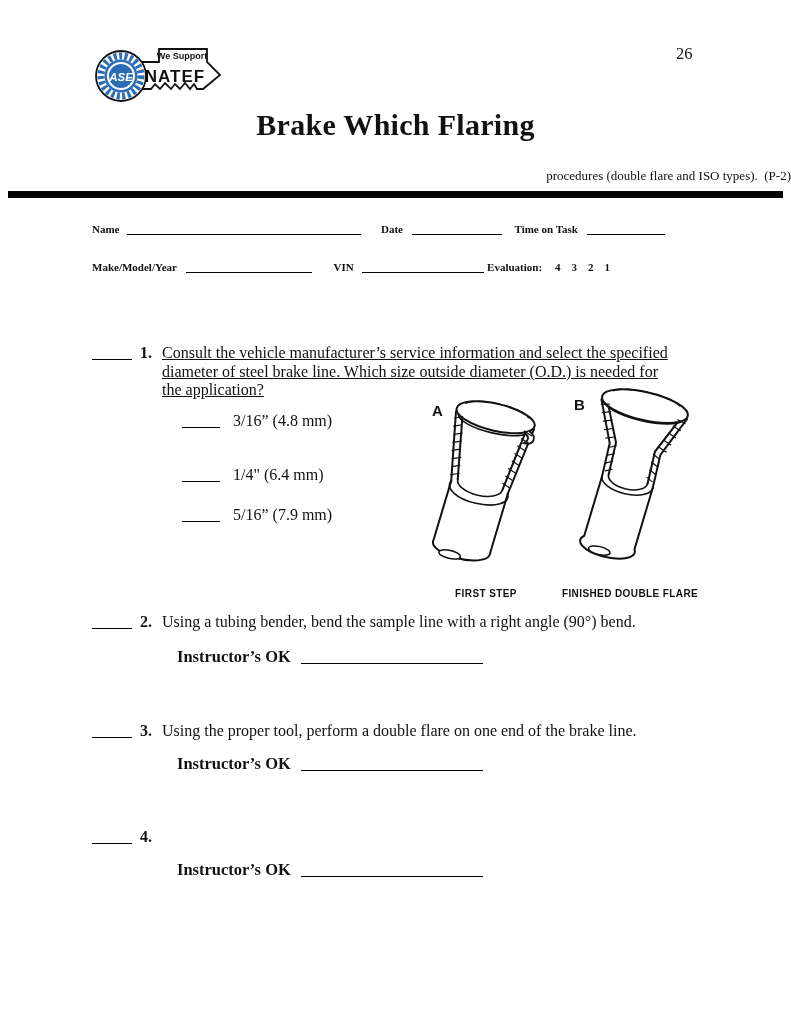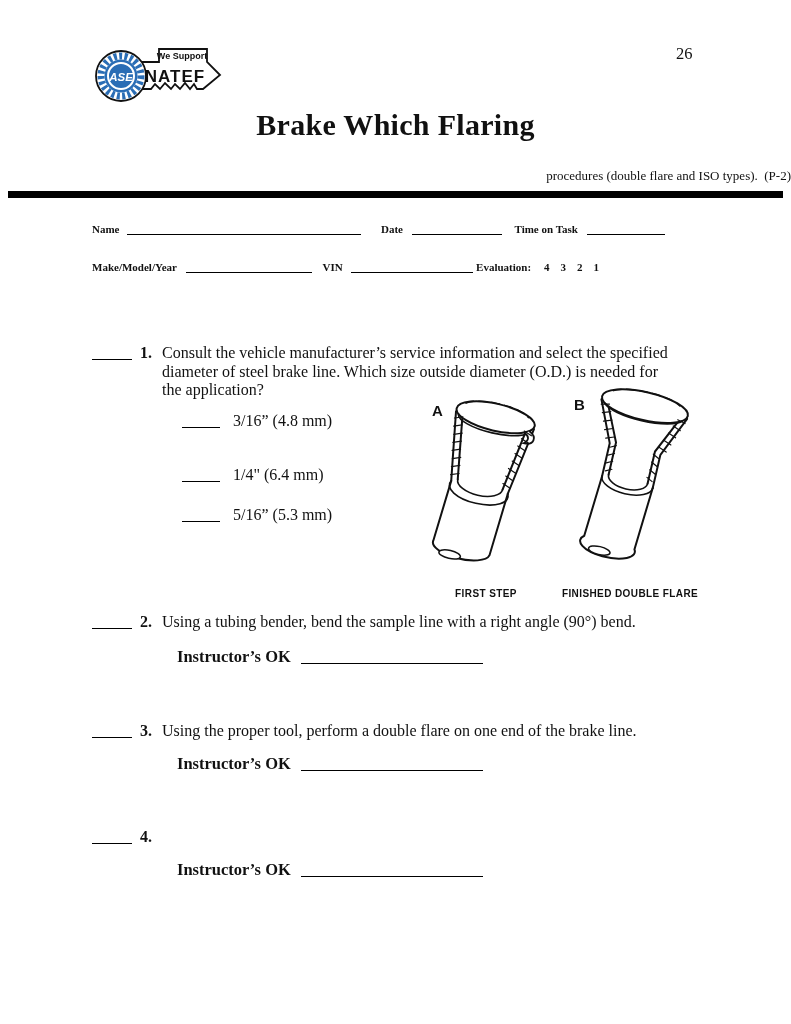--- a/index.html
+++ b/index.html
@@ -14,21 +14,21 @@
   .bold { font-weight:bold; }
   .blank { display:inline-block; border-bottom:1.5px solid #000; height:14px; transform:translateY(2px); }
   .rule { position:absolute; left:8px; right:8px; top:191px; height:7px; background:#000; }
   .page-number { position:absolute; left:676px; top:44px; font-size:16.5px; }
   .title { position:absolute; left:0; right:0; top:108px; font-size:30px; font-weight:bold; text-align:center; letter-spacing:.3px; }
   .task-line1 { position:absolute; left:0; right:0; top:148px; text-align:center; font-size:15.8px; }
   .task-line2 { position:absolute; left:0; right:0; top:168px; text-align:right; font-size:13px; white-space:pre; }
   .form-row { position:absolute; left:92px; white-space:nowrap; font-size:11px; }
   .qrow { position:absolute; left:92px; display:flex; align-items:flex-start; font-size:16px; line-height:1.17; }
   .qnum { font-weight:bold; margin:0 10px 0 8px; }
-  .qtext { width:518px; }
+  .qtext { width:518px;text-decoration:underline; }
   .opt { position:absolute; left:182px; font-size:16px; white-space:nowrap; }
   .instr { position:absolute; left:177px; font-size:16.5px; font-weight:bold; white-space:nowrap; }
   .figure { position:absolute; left:412px; top:384px; width:296px; height:224px; }
   .fig-label { position:absolute; font-family:"Liberation Sans", sans-serif; font-weight:bold; font-size:15px; }
   .fig-caption { position:absolute; top:204px; font-family:"Liberation Sans", sans-serif; font-weight:bold; font-size:10px; letter-spacing:.4px; text-align:center; white-space:nowrap; }
   .logo { position:absolute; left:93px; top:42px; width:130px; height:66px; }
   svg text { font-family:"Liberation Sans", sans-serif; }
 </style>
 </head>
 <body>
@@ -64,21 +64,21 @@
     <span class="blank" style="width:234px; margin-left:5px;"></span>
     <span class="bold" style="margin-left:17px;">Date</span>
     <span class="blank" style="width:90px; margin-left:6px;"></span>
     <span class="bold" style="margin-left:10px;">Time on Task</span>
     <span class="blank" style="width:78px; margin-left:6px;"></span>
   </div>
 
   <div class="form-row" style="top:257px;">
     <span class="bold">Make/Model/Year</span>
     <span class="blank" style="width:126px; margin-left:6px;"></span>
-    <span class="bold" style="margin-left:8px;">VIN</span>
+    <span class="bold" style="margin-left:19px;">VIN</span>
     <span class="blank" style="width:122px; margin-left:6px;"></span>
     <span class="bold" style="">Evaluation:</span>
     <span class="bold" style="margin-left:10px; white-space:pre;">4    3    2    1</span>
   </div>
 
   <div class="qrow" style="top:344px;">
     <span class="blank" style="width:40px;"></span>
     <span class="qnum">1.</span>
     <span class="qtext">Consult the vehicle manufacturer’s service information and select the specified diameter of steel brake line.  Which size outside diameter (O.D.) is needed for the application?</span>
   </div>
@@ -86,21 +86,21 @@
   <div class="opt" style="top:412px;">
     <span class="blank" style="width:38px; margin-right:9px;"></span>
     <span>3/16” (4.8 mm)</span>
   </div>
   <div class="opt" style="top:466px;">
     <span class="blank" style="width:38px; margin-right:9px;"></span>
     <span>1/4" (6.4 mm)</span>
   </div>
   <div class="opt" style="top:506px;">
     <span class="blank" style="width:38px; margin-right:9px;"></span>
-    <span>5/16” (5.3 mm)</span>
+    <span>5/16” (7.9 mm)</span>
   </div>
 
   <div class="figure">
     <div class="fig-label" style="left:20px; top:18px;">A</div>
     <div class="fig-label" style="left:162px; top:12px;">B</div>
 
     <svg class="abs" style="left:2px; top:8px;" width="140" height="196" viewBox="0 0 135 196">
       <g transform="rotate(13 65 100)" stroke="#111" fill="none" stroke-width="2" stroke-linecap="round">
 
         <path d="M33,96 L29,158 A29,11 0 1 0 87,160 L91,96" fill="#fff"></path>

